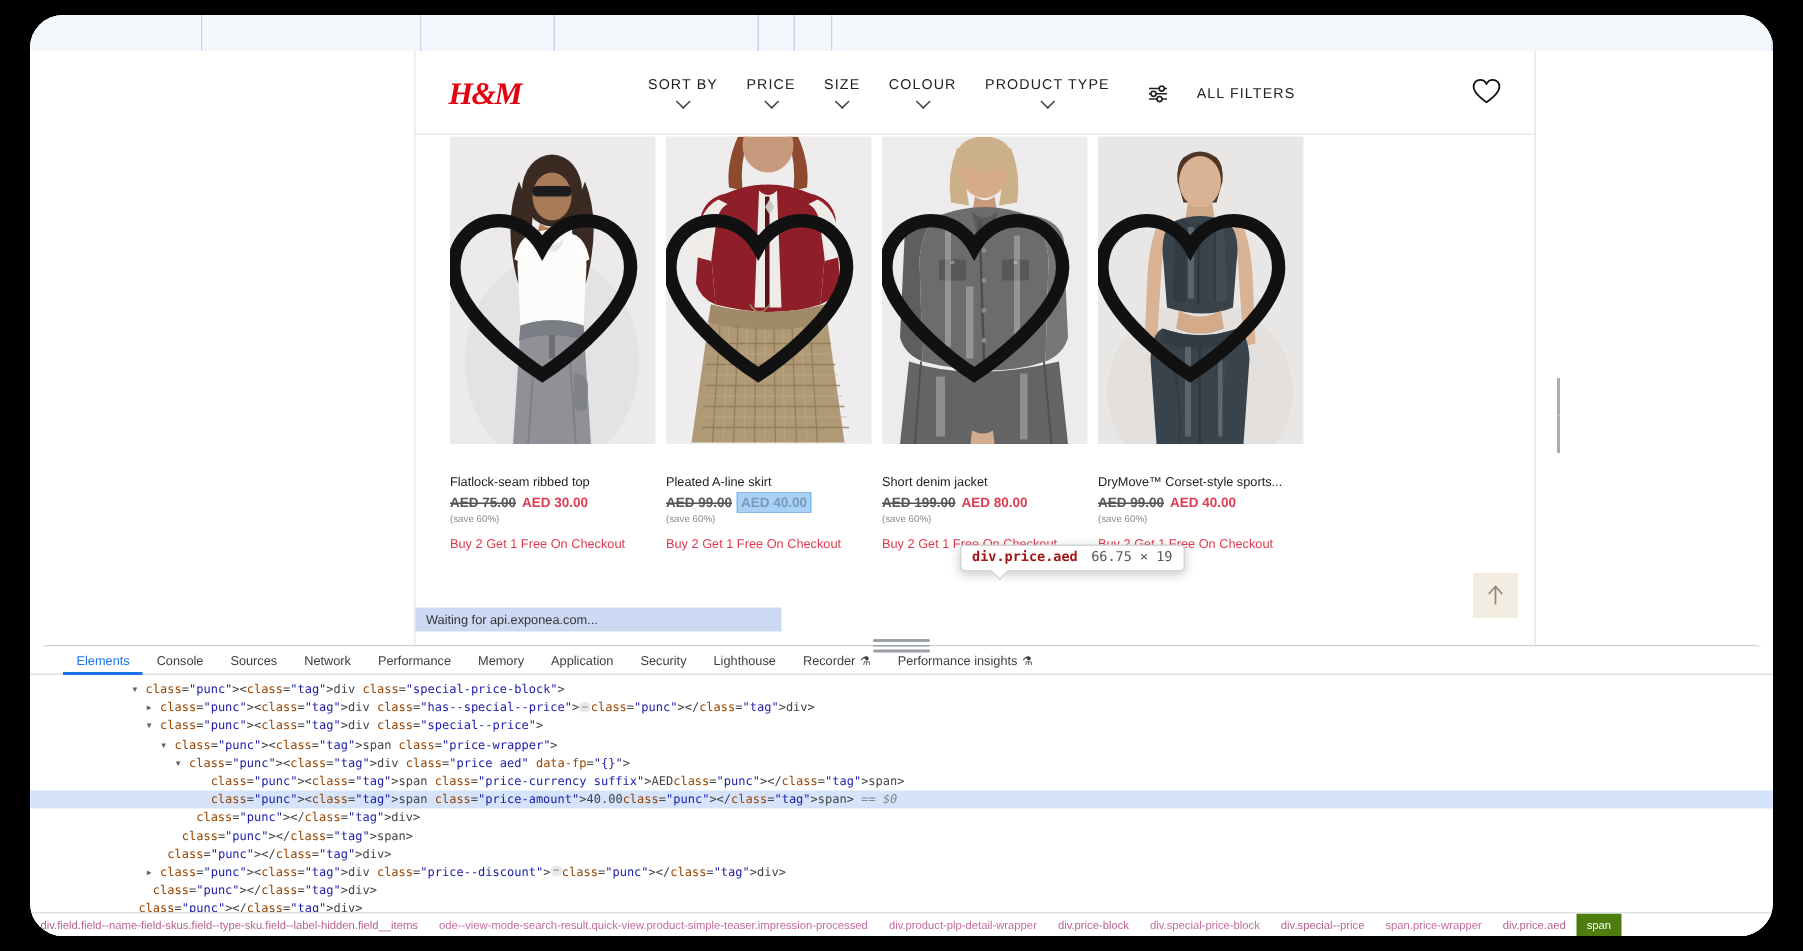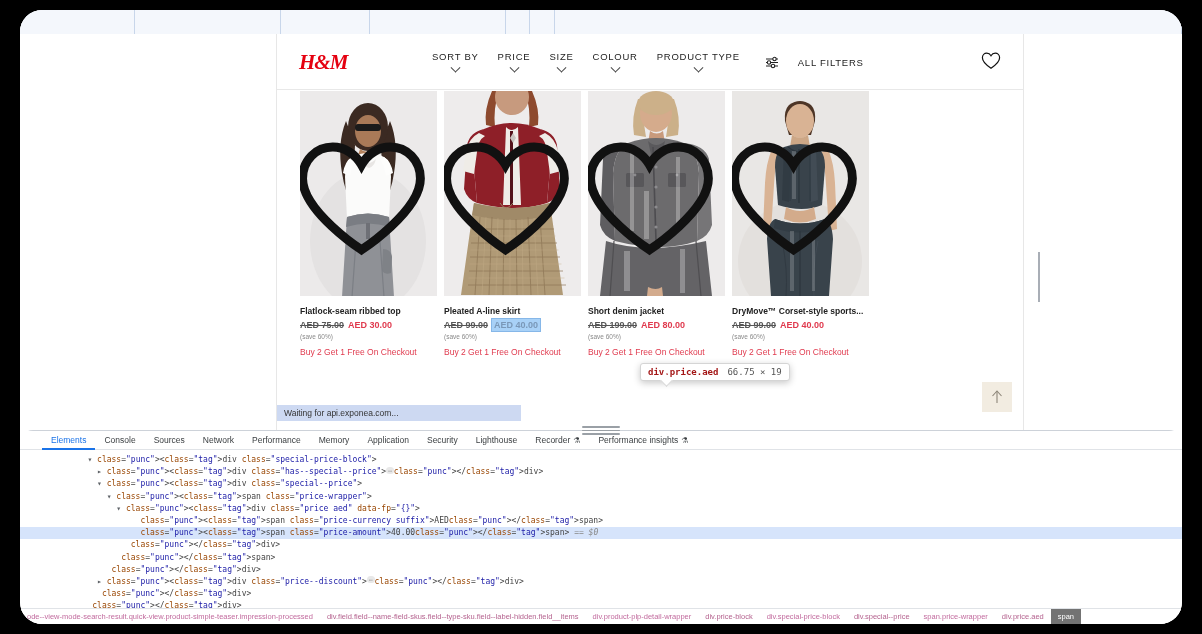--- a/index.html
+++ b/index.html
@@ -109,27 +109,26 @@
     position: relative; overflow: hidden;
     background: #efefee;
     cursor: pointer;
   }
   .product-image svg { display: block; width: 137px; height: 205px; }
   .card-heart {
     position: absolute; right: 7px; top: 7px;
     cursor: pointer; z-index: 4;
   }
   .product-name {
-    margin-top: 10px;
+    margin-top: 20px;
     font-size: 8.5px;
     color: #222;
     line-height: 1.25;
     white-space: nowrap; overflow: hidden;
     cursor: pointer;
-    font-weight: bold;
   }
   .price-row { margin-top: 3px; font-size: 9px; }
   .price-old {
     color: #555; text-decoration: line-through;
     margin-right: 4px; font-weight: bold;
   }
   .price-new { color: #e03a4e; font-weight: bold; }
   .price-new.highlighted {
     background: #a8d1f7;
     color: #7a98b8;
@@ -271,21 +270,21 @@
     display: flex; align-items: center;
     font-size: 7.5px;
     overflow: hidden; white-space: nowrap;
   }
   .crumb {
     padding: 0 7px; color: #c26b9e;
     cursor: pointer; line-height: 15px; height: 15px;
     display: inline-block;
   }
   .crumb.alt { color: #b5638f; }
-  .crumb.active { background: #737373; color: #fff; }
+  .crumb.active { background: #4d7c0f; color: #fff; }
 </style>
 </head>
 <body>
 
 <div id="window-frame">
 
   <div id="tab-strip">
     <div class="tab-seg" style="left:0px;width:115px;"></div>
     <div class="tab-seg" style="left:115px;width:146px;"></div>
     <div class="tab-seg" style="left:261px;width:89px;"></div>
@@ -594,22 +593,22 @@
         <div class="dom-line sel"><span class="punc">                       </span><span class="tri">  </span><span <span="" class="attr">class</span>=<span class="val">"punc"</span>&gt;&lt;<span <span="" class="attr">class</span>=<span class="val">"tag"</span>&gt;span <span class="attr">class</span>=<span class="val">"price-amount"</span><span class="punc">&gt;</span>40.00<span <span="" class="attr">class</span>=<span class="val">"punc"</span>&gt;&lt;/<span <span="" class="attr">class</span>=<span class="val">"tag"</span>&gt;span<span class="punc">&gt;</span> <span class="eqsel">== $0</span></div>
         <div class="dom-line"><span class="punc">                     </span><span class="tri">  </span><span <span="" class="attr">class</span>=<span class="val">"punc"</span>&gt;&lt;/<span <span="" class="attr">class</span>=<span class="val">"tag"</span>&gt;div<span class="punc">&gt;</span></div>
         <div class="dom-line"><span class="punc">                   </span><span class="tri">  </span><span <span="" class="attr">class</span>=<span class="val">"punc"</span>&gt;&lt;/<span <span="" class="attr">class</span>=<span class="val">"tag"</span>&gt;span<span class="punc">&gt;</span></div>
         <div class="dom-line"><span class="punc">                 </span><span class="tri">  </span><span <span="" class="attr">class</span>=<span class="val">"punc"</span>&gt;&lt;/<span <span="" class="attr">class</span>=<span class="val">"tag"</span>&gt;div<span class="punc">&gt;</span></div>
         <div class="dom-line"><span class="punc">                </span><span class="tri">▸ </span><span <span="" class="attr">class</span>=<span class="val">"punc"</span>&gt;&lt;<span <span="" class="attr">class</span>=<span class="val">"tag"</span>&gt;div <span class="attr">class</span>=<span class="val">"price--discount"</span><span class="punc">&gt;</span><span class="ellip">⋯</span><span <span="" class="attr">class</span>=<span class="val">"punc"</span>&gt;&lt;/<span <span="" class="attr">class</span>=<span class="val">"tag"</span>&gt;div<span class="punc">&gt;</span></div>
         <div class="dom-line"><span class="punc">               </span><span class="tri">  </span><span <span="" class="attr">class</span>=<span class="val">"punc"</span>&gt;&lt;/<span <span="" class="attr">class</span>=<span class="val">"tag"</span>&gt;div<span class="punc">&gt;</span></div>
         <div class="dom-line"><span class="punc">             </span><span class="tri">  </span><span <span="" class="attr">class</span>=<span class="val">"punc"</span>&gt;&lt;/<span <span="" class="attr">class</span>=<span class="val">"tag"</span>&gt;div<span class="punc">&gt;</span></div>
       </div>
 
     <div id="dt-breadcrumb">
+        <span class="crumb alt">div.field.field--name-field-skus.field--type-sku.field--label-hidden.field__items</span>
         <span class="crumb">ode--view-mode-search-result.quick-view.product-simple-teaser.impression-processed</span>
-        <span class="crumb alt">div.field.field--name-field-skus.field--type-sku.field--label-hidden.field__items</span>
         <span class="crumb">div.product-plp-detail-wrapper</span>
         <span class="crumb alt">div.price-block</span>
         <span class="crumb">div.special-price-block</span>
         <span class="crumb alt">div.special--price</span>
         <span class="crumb">span.price-wrapper</span>
         <span class="crumb alt">div.price.aed</span>
         <span class="crumb active">span</span>
       </div>
   </div>
 </div>

